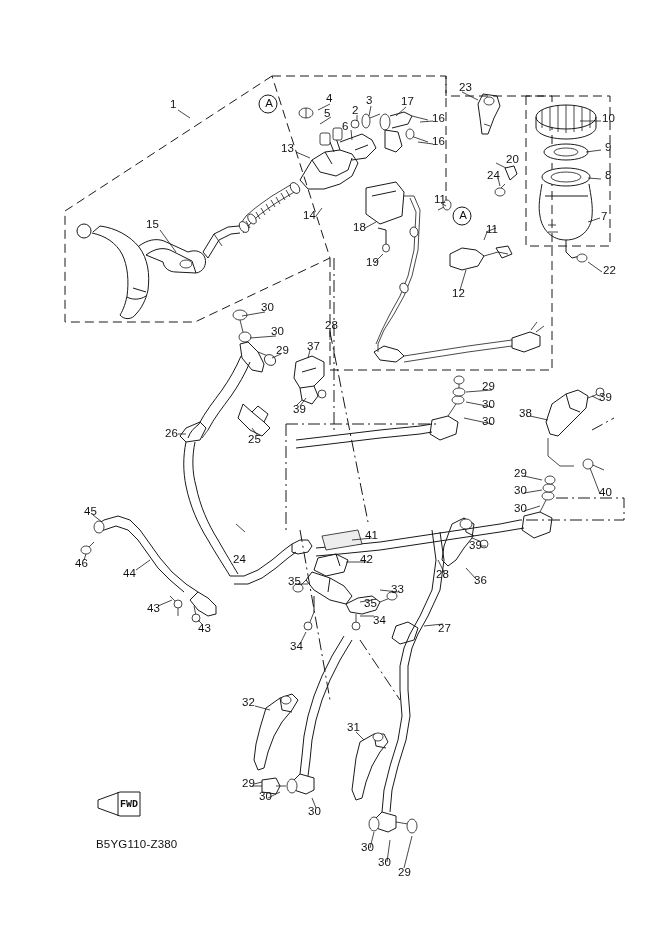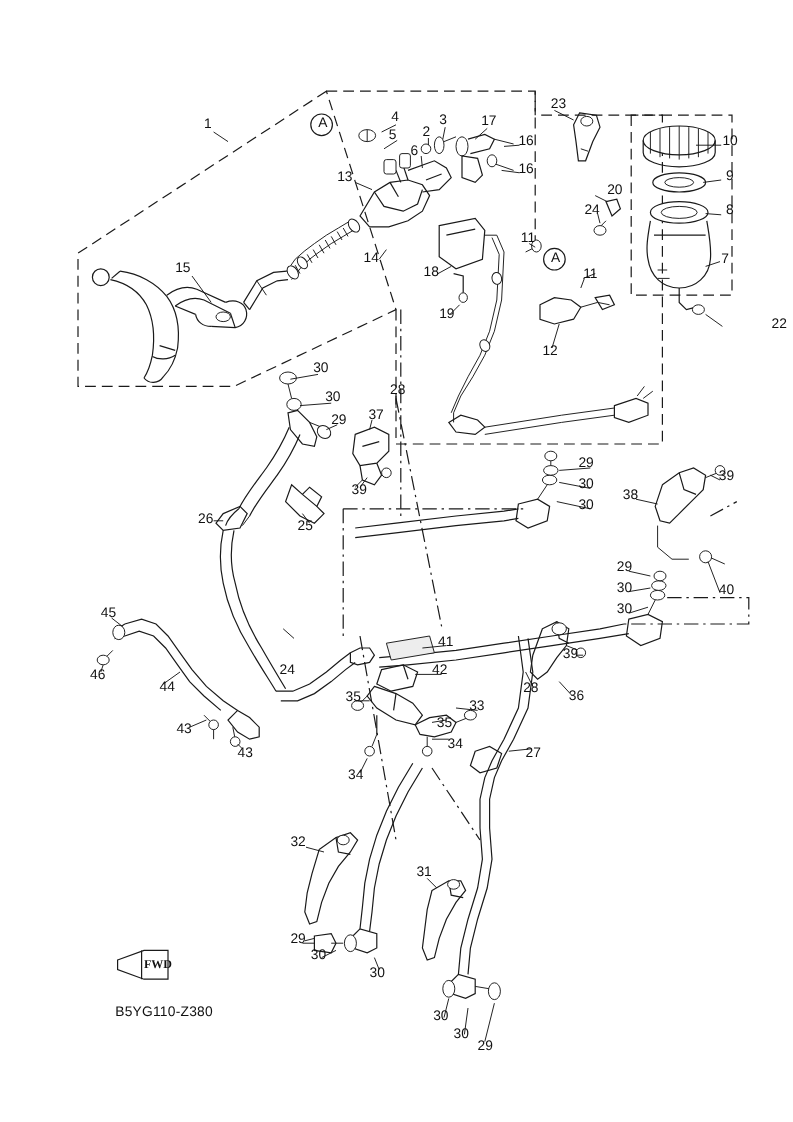--- a/index.html
+++ b/index.html
@@ -26,21 +26,21 @@
     font-size:11.5px;
     letter-spacing:0.2px;
     color:#111;
     font-family:"Liberation Sans", sans-serif;
   }
   .fwd-text{
     position:absolute;
     font-size:10px;
     font-weight:bold;
     color:#111;
-    font-family:Liberation Serif, serif;
+    font-family:Liberation Mono, monospace;
   }
   .callout{
     position:absolute;
     font-size:11.5px;
     color:#111;
     text-align:center;
     font-family:"Liberation Sans", sans-serif;
   }
 </style>
 </head>
@@ -393,21 +393,21 @@
   <div class="lbl" style="left:281px;top:142px;">13</div>
   <div class="lbl" style="left:303px;top:209px;">14</div>
   <div class="lbl" style="left:146px;top:218px;">15</div>
   <div class="lbl" style="left:432px;top:112px;">16</div>
   <div class="lbl" style="left:432px;top:135px;">16</div>
   <div class="lbl" style="left:401px;top:95px;">17</div>
   <div class="lbl" style="left:353px;top:221px;text-align:right;">18</div>
   <div class="lbl" style="left:366px;top:256px;text-align:center;">19</div>
   <div class="lbl" style="left:506px;top:153px;">20</div>
   <div class="lbl" style="left:487px;top:169px;">24</div>
-  <div class="lbl" style="left:603px;top:264px;margin-left:40px;">22</div>
+  <div class="lbl" style="left:603px;top:264px;">22</div>
   <div class="lbl" style="left:459px;top:81px;">23</div>
   <div class="lbl" style="left:233px;top:553px;">24</div>
   <div class="lbl" style="left:248px;top:433px;">25</div>
   <div class="lbl" style="left:165px;top:427px;">26</div>
   <div class="lbl" style="left:438px;top:622px;text-align:right;">27</div>
   <div class="lbl" style="left:325px;top:319px;">28</div>
   <div class="lbl" style="left:436px;top:568px;">28</div>
   <div class="lbl" style="left:276px;top:344px;">29</div>
   <div class="lbl" style="left:482px;top:380px;">29</div>
   <div class="lbl" style="left:514px;top:467px;">29</div>
@@ -434,21 +434,21 @@
   <div class="lbl" style="left:307px;top:340px;">37</div>
   <div class="lbl" style="left:519px;top:407px;text-align:right;">38</div>
   <div class="lbl" style="left:293px;top:403px;">39</div>
   <div class="lbl" style="left:599px;top:391px;">39</div>
   <div class="lbl" style="left:469px;top:539px;">39</div>
   <div class="lbl" style="left:599px;top:486px;">40</div>
   <div class="lbl" style="left:365px;top:529px;">41</div>
   <div class="lbl" style="left:360px;top:553px;">42</div>
   <div class="lbl" style="left:147px;top:602px;">43</div>
   <div class="lbl" style="left:198px;top:622px;">43</div>
-  <div class="lbl" style="left:133px;top:567px;">44</div>
+  <div class="lbl" style="left:123px;top:567px;">44</div>
   <div class="lbl" style="left:84px;top:505px;">45</div>
   <div class="lbl" style="left:75px;top:557px;">46</div>
 
   <div class="callout" style="left:263px;top:97px;width:12px;">A</div>
   <div class="callout" style="left:457px;top:209px;width:12px;">A</div>
 
   <div class="fwd-text" style="left:120px;top:799px;">FWD</div>
 
   <div class="code" style="left:72px;top:838px;padding-left:24px;">B5YG110-Z380</div>
 

